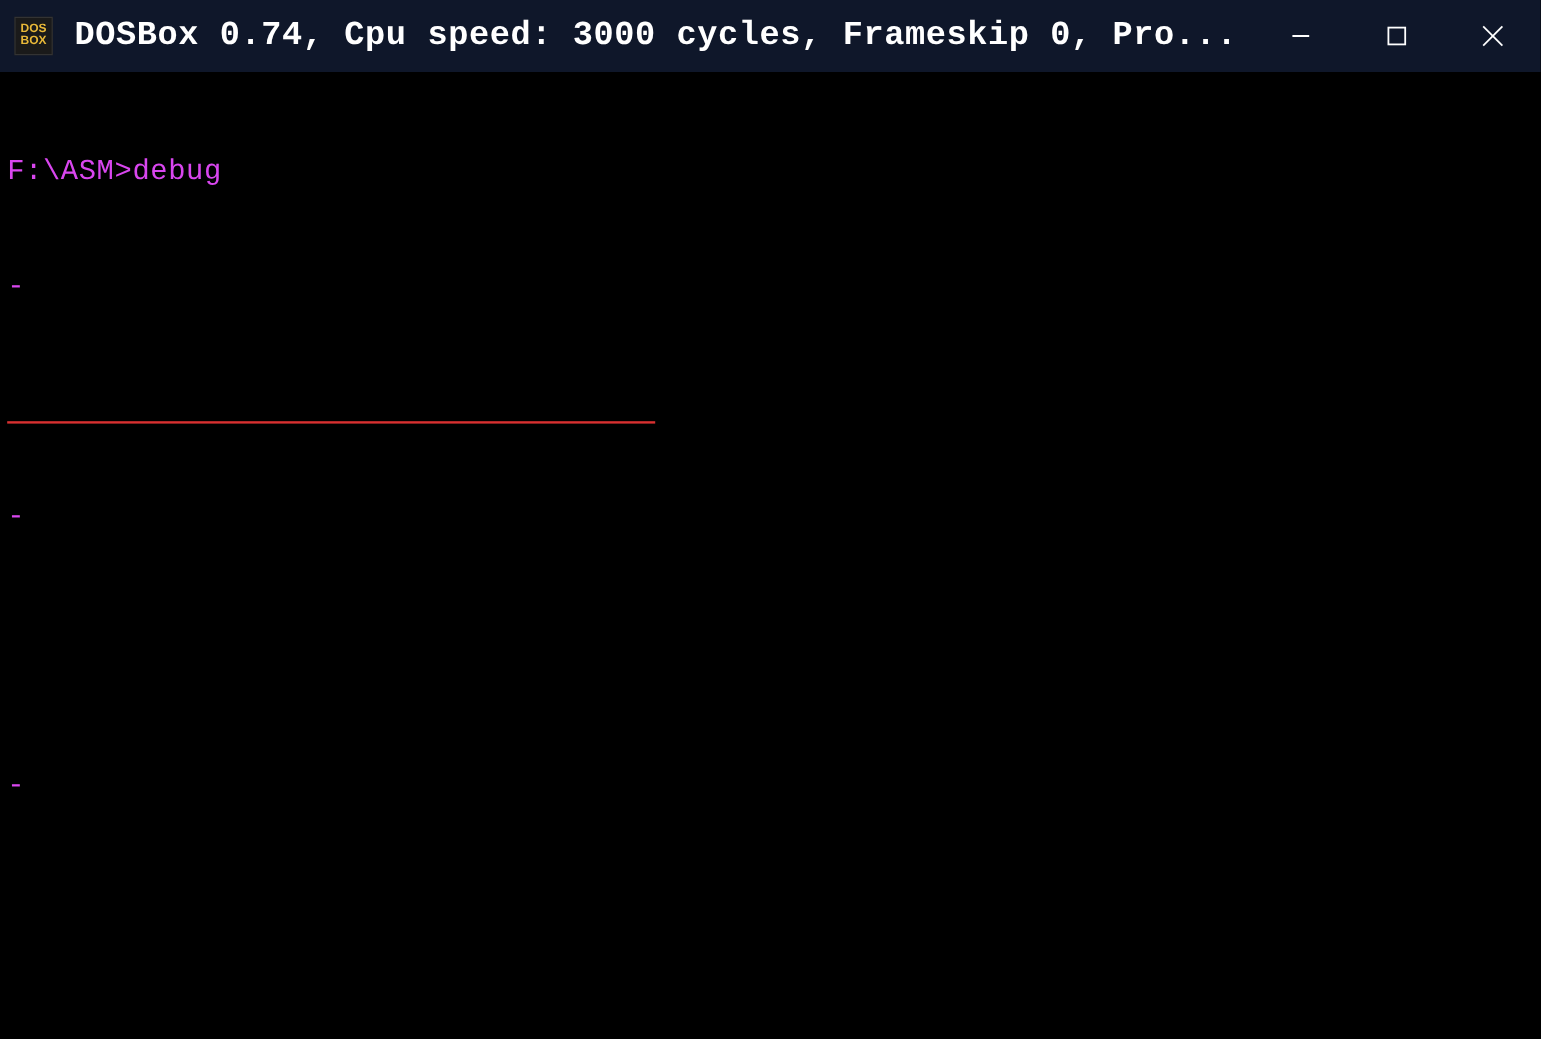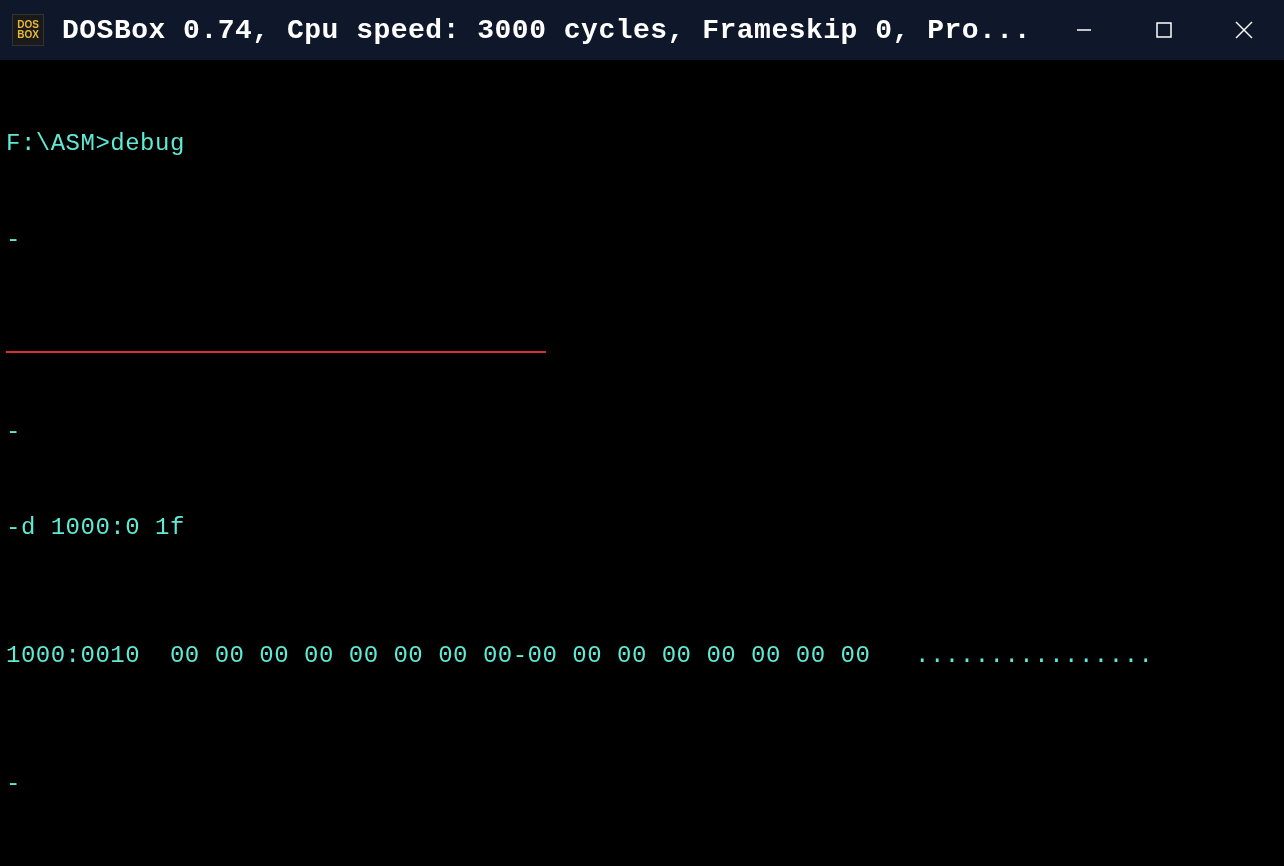--- a/index.html
+++ b/index.html
@@ -53,21 +53,21 @@
     justify-content: center;
     color: #fff;
     cursor: pointer;
   }
   .win-btn svg { stroke: #fff; stroke-width: 1.5; fill: none; }
 
   .terminal {
     width: 100%;
     height: calc(100% - 60px);
     background: #000;
-    color: #5eead4;
+    color: #d946ef;
     font-size: 24px;
     line-height: 32px;
     padding: 4px 6px 0 6px;
     white-space: pre;
     letter-spacing: 0.5px;
     font-weight: 500;
   }
   .row { height: 32px; position: relative; white-space: pre; }
   .underline-red {
     position: absolute;
@@ -111,23 +111,22 @@
   </div>
 </div>
 
 <div class="terminal">
   <div class="row">F:\ASM&gt;debug</div>
   <div class="row">-</div>
   <div class="row">
     <div class="underline-red" style="width:540px;"></div>
   </div>
   <div class="row">-</div>
-  <div class="row">-d 1000:0 1f</div>
 
-  <div id="dump-rows"><div class="row">1000:0010  00 00 00 00 00 00 00 00-00 00 00 00 00 00 00 00   ................</div></div>
+  <div id="dump-rows"></div>
 
   <div class="row">-</div>
   
 
   
 
   
 </div>
 
 </body></html>

